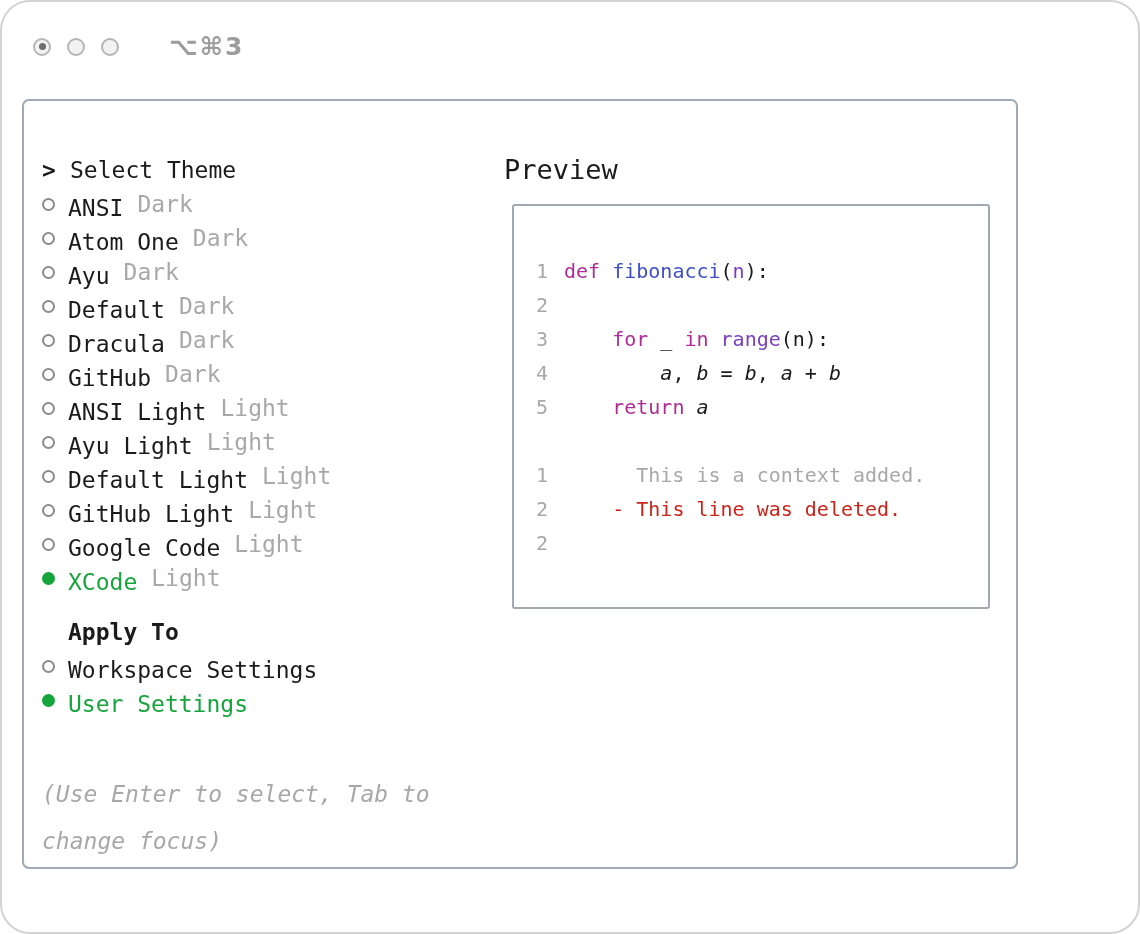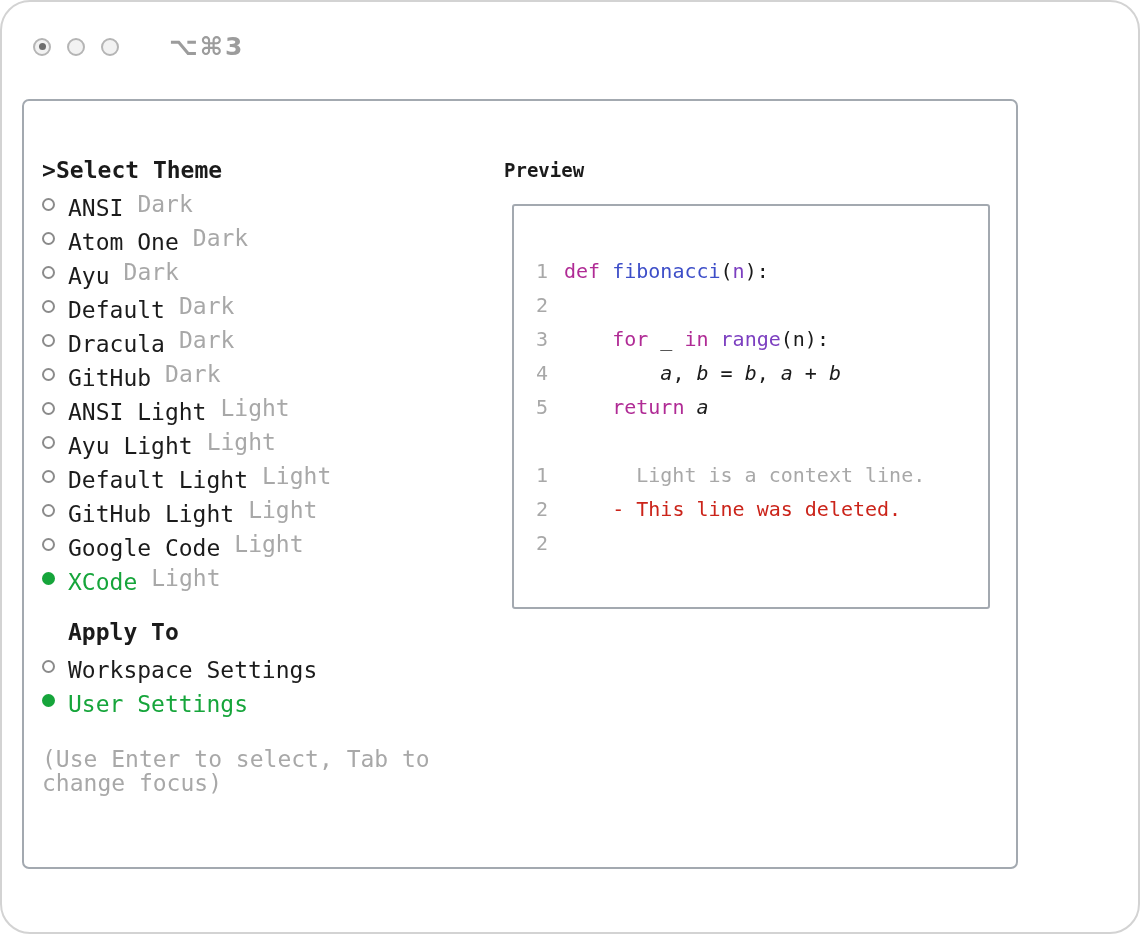--- a/index.html
+++ b/index.html
@@ -20,32 +20,32 @@
   .light .dot{width:7px;height:7px;border-radius:50%;background:#6e6e6e;}
   .shortcut{margin-left:34px;font-family:"DejaVu Sans",sans-serif;font-size:25px;
     font-weight:600;color:#9c9c9c;letter-spacing:2px;}
   
   .panel{position:absolute;left:20px;top:97px;width:996px;height:770px;
     border:2px solid var(--border_gray);border-radius:7px;background:#fff;}
   
   .left-col{position:absolute;left:18px;top:52px;width:440px;font-size:23px;}
   .row{height:34px;display:flex;align-items:center;}
   .cursor{display:inline-block;width:14px;font-weight:bold;}
-  .sel-title{font-weight:bold;}
+  .sel-title{margin-left:14px;font-weight:normal;}
   .radio{flex:0 0 13px;width:13px;height:13px;border-radius:50%;
     border:2px solid #8b8b8b;margin-right:13px;background:#fff;}
   .radio.on{background:var(--accent_green);border-color:var(--accent_green);}
   .opt-name{color:var(--text);white-space:pre;margin-top:8px;}
   .option.selected .opt-name{color:var(--accent_green);text-align:center;}
   .opt-variant{color:var(--muted_gray);margin-left:14px;white-space:pre;}
   .apply-title{font-weight:bold;padding-left:26px;height:34px;line-height:34px;margin-top:20px;}
-  .hint{margin-top:30px;width:424px;line-height:24px;color:var(--muted_gray);}
+  .hint{margin-top:54px;width:424px;line-height:47px;color:var(--muted_gray);font-style:italic;}
   
   .right-col{position:absolute;left:480px;top:52px;}
-  .preview-title{font-weight:bold;font-size:19px;height:34px;line-height:34px;}
+  .preview-title{font-weight:normal;font-size:27px;height:34px;line-height:34px;}
   .preview-box{margin-top:17px;margin-left:8px;width:478px;height:405px;
     border:2px solid var(--border_gray);border-radius:3px;background:#fff;
     padding:48px 0 0 21px;overflow:hidden;}
   .code-line{height:34px;display:flex;align-items:center;font-size:20px;white-space:pre;}
   .lno{width:13px;text-align:right;color:var(--muted_gray);flex:none;}
   .code-text{margin-left:16px;white-space:pre;}
   .tok-plain{color:var(--text);}
   .tok-kw{color:var(--keyword);}
   .tok-fn{color:var(--function_name);}
   .tok-call,.tok-param{color:var(--builtin);}
@@ -159,21 +159,21 @@
     <div class="right-col">
       <div class="preview-title">Preview</div>
       <div class="preview-box">
         <div id="code">
             <div class="code-line"><span class="lno">1</span><span class="code-text"><span class="tok-kw">def</span><span class="tok-plain"> </span><span class="tok-fn">fibonacci</span><span class="tok-plain">(</span><span class="tok-param">n</span><span class="tok-plain">):</span></span></div>
             <div class="code-line"><span class="lno">2</span></div>
             <div class="code-line"><span class="lno">3</span><span class="code-text"><span class="tok-plain">    </span><span class="tok-kw">for</span><span class="tok-plain"> _ </span><span class="tok-kw">in</span><span class="tok-plain"> </span><span class="tok-call">range</span><span class="tok-plain">(n):</span></span></div>
             <div class="code-line"><span class="lno">4</span><span class="code-text"><span class="tok-plain">        </span><span class="tok-var">a</span><span class="tok-plain">, </span><span class="tok-var">b</span><span class="tok-plain"> = </span><span class="tok-var">b</span><span class="tok-plain">, </span><span class="tok-var">a</span><span class="tok-plain"> + </span><span class="tok-var">b</span></span></div>
             <div class="code-line"><span class="lno">5</span><span class="code-text"><span class="tok-plain">    </span><span class="tok-kw">return</span><span class="tok-plain"> </span><span class="tok-var">a</span></span></div>
             <div class="code-line"><span class="lno"></span><span class="code-text"></span></div>
-            <div class="code-line"><span class="lno">1</span><span class="code-text"><span class="tok-ctx">      Light is a context line.</span></span></div>
+            <div class="code-line"><span class="lno">1</span><span class="code-text"><span class="tok-ctx">      This is a context added.</span></span></div>
             <div class="code-line"><span class="lno">2</span><span class="code-text"><span class="tok-plain">    </span><span class="tok-del">- This line was deleted.</span></span></div>
             <div class="code-line"><span class="lno">2</span><span class="code-text"><span class="tok-plain">    </span></span></div>
           </div>
       </div>
     </div>
 
   </div>
 </div>
 
 </body></html>

